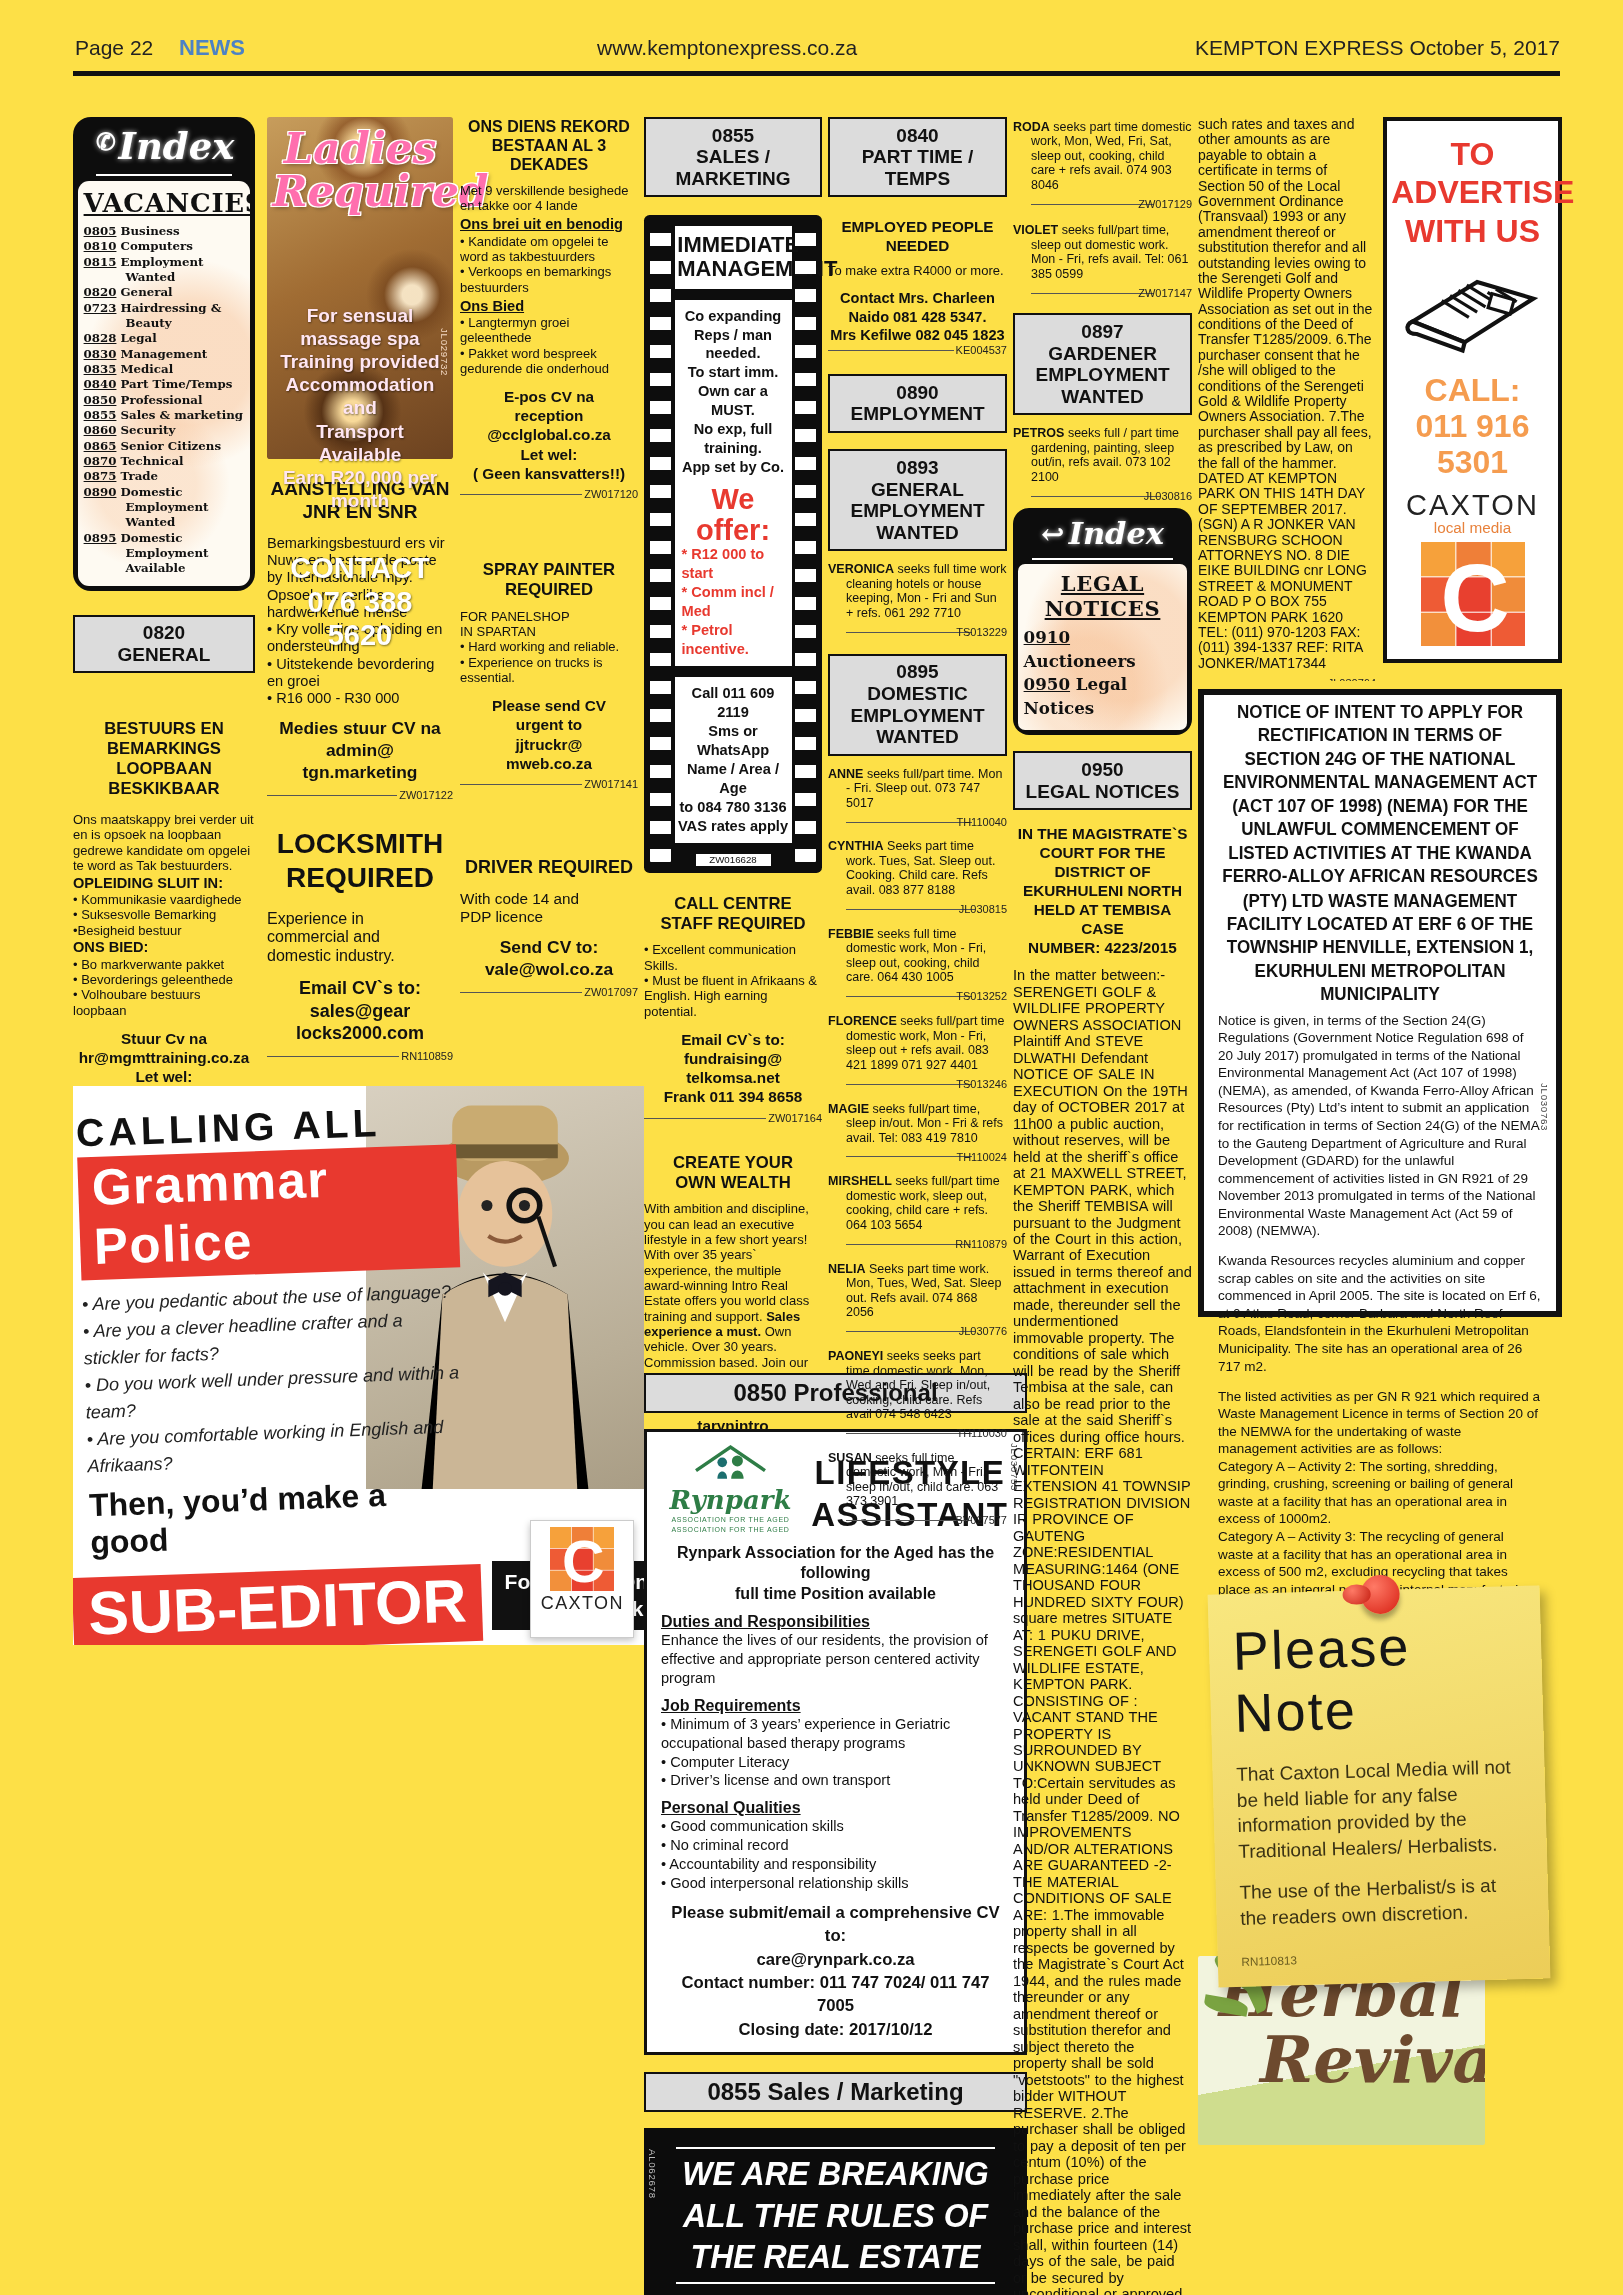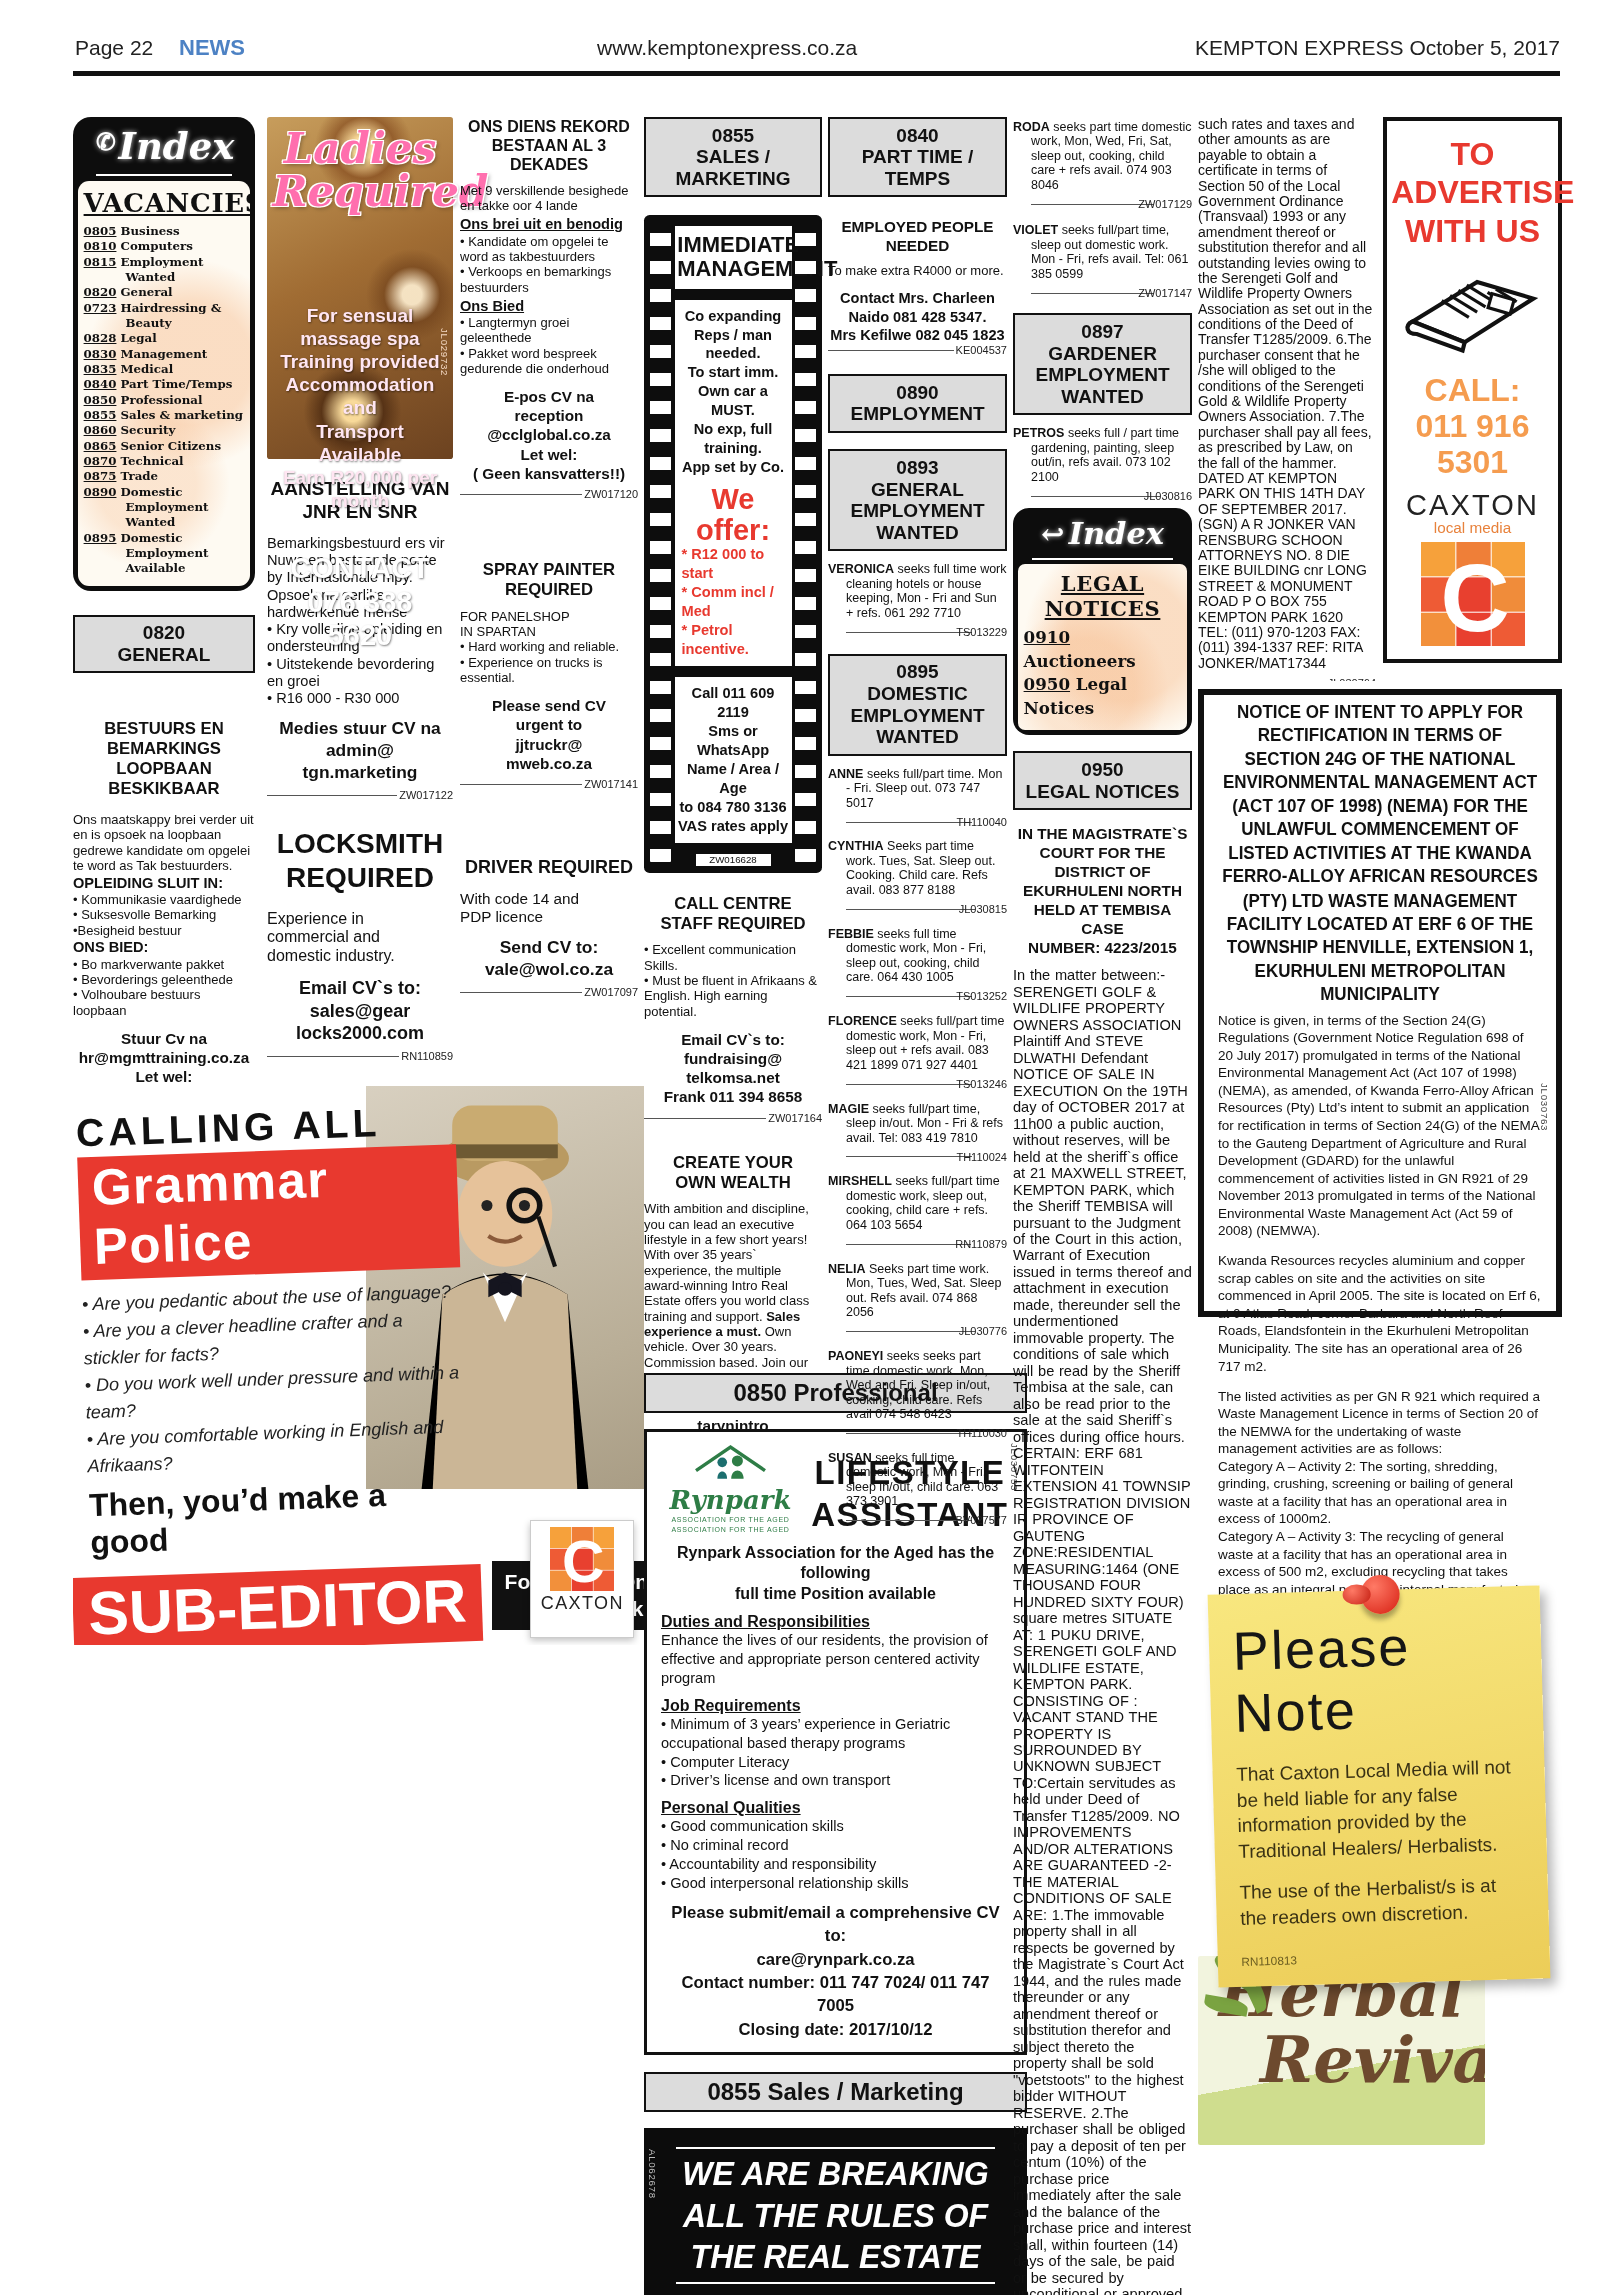--- a/index.html
+++ b/index.html
@@ -1,17 +1,17 @@
 <!DOCTYPE html>
 <html style="font-size:11px"><head>
 <meta charset="utf-8">
 <style>
   *{box-sizing:border-box;margin:0;padding:0}
   html,body{background:#e8e8e8}
-  .page{position:relative;width:1624px;height:2295px;background:#ffffff;overflow:hidden;
+  .page{position:relative;width:1624px;height:2295px;background:#fde047;overflow:hidden;
         font-family:"Liberation Sans",sans-serif;color:#111}
   .abs{position:absolute}
   .pre{white-space:pre-line}
   .b{font-weight:bold}
 
   
   .hdr-txt{position:absolute;top:36px;font-size:21px;color:#222}
   .hdr-news{color:#4d82c4;font-weight:bold;font-size:22px}
   .hdr-rule{position:absolute;top:71px;left:73px;right:64px;height:4.9px;background:#111}
 

